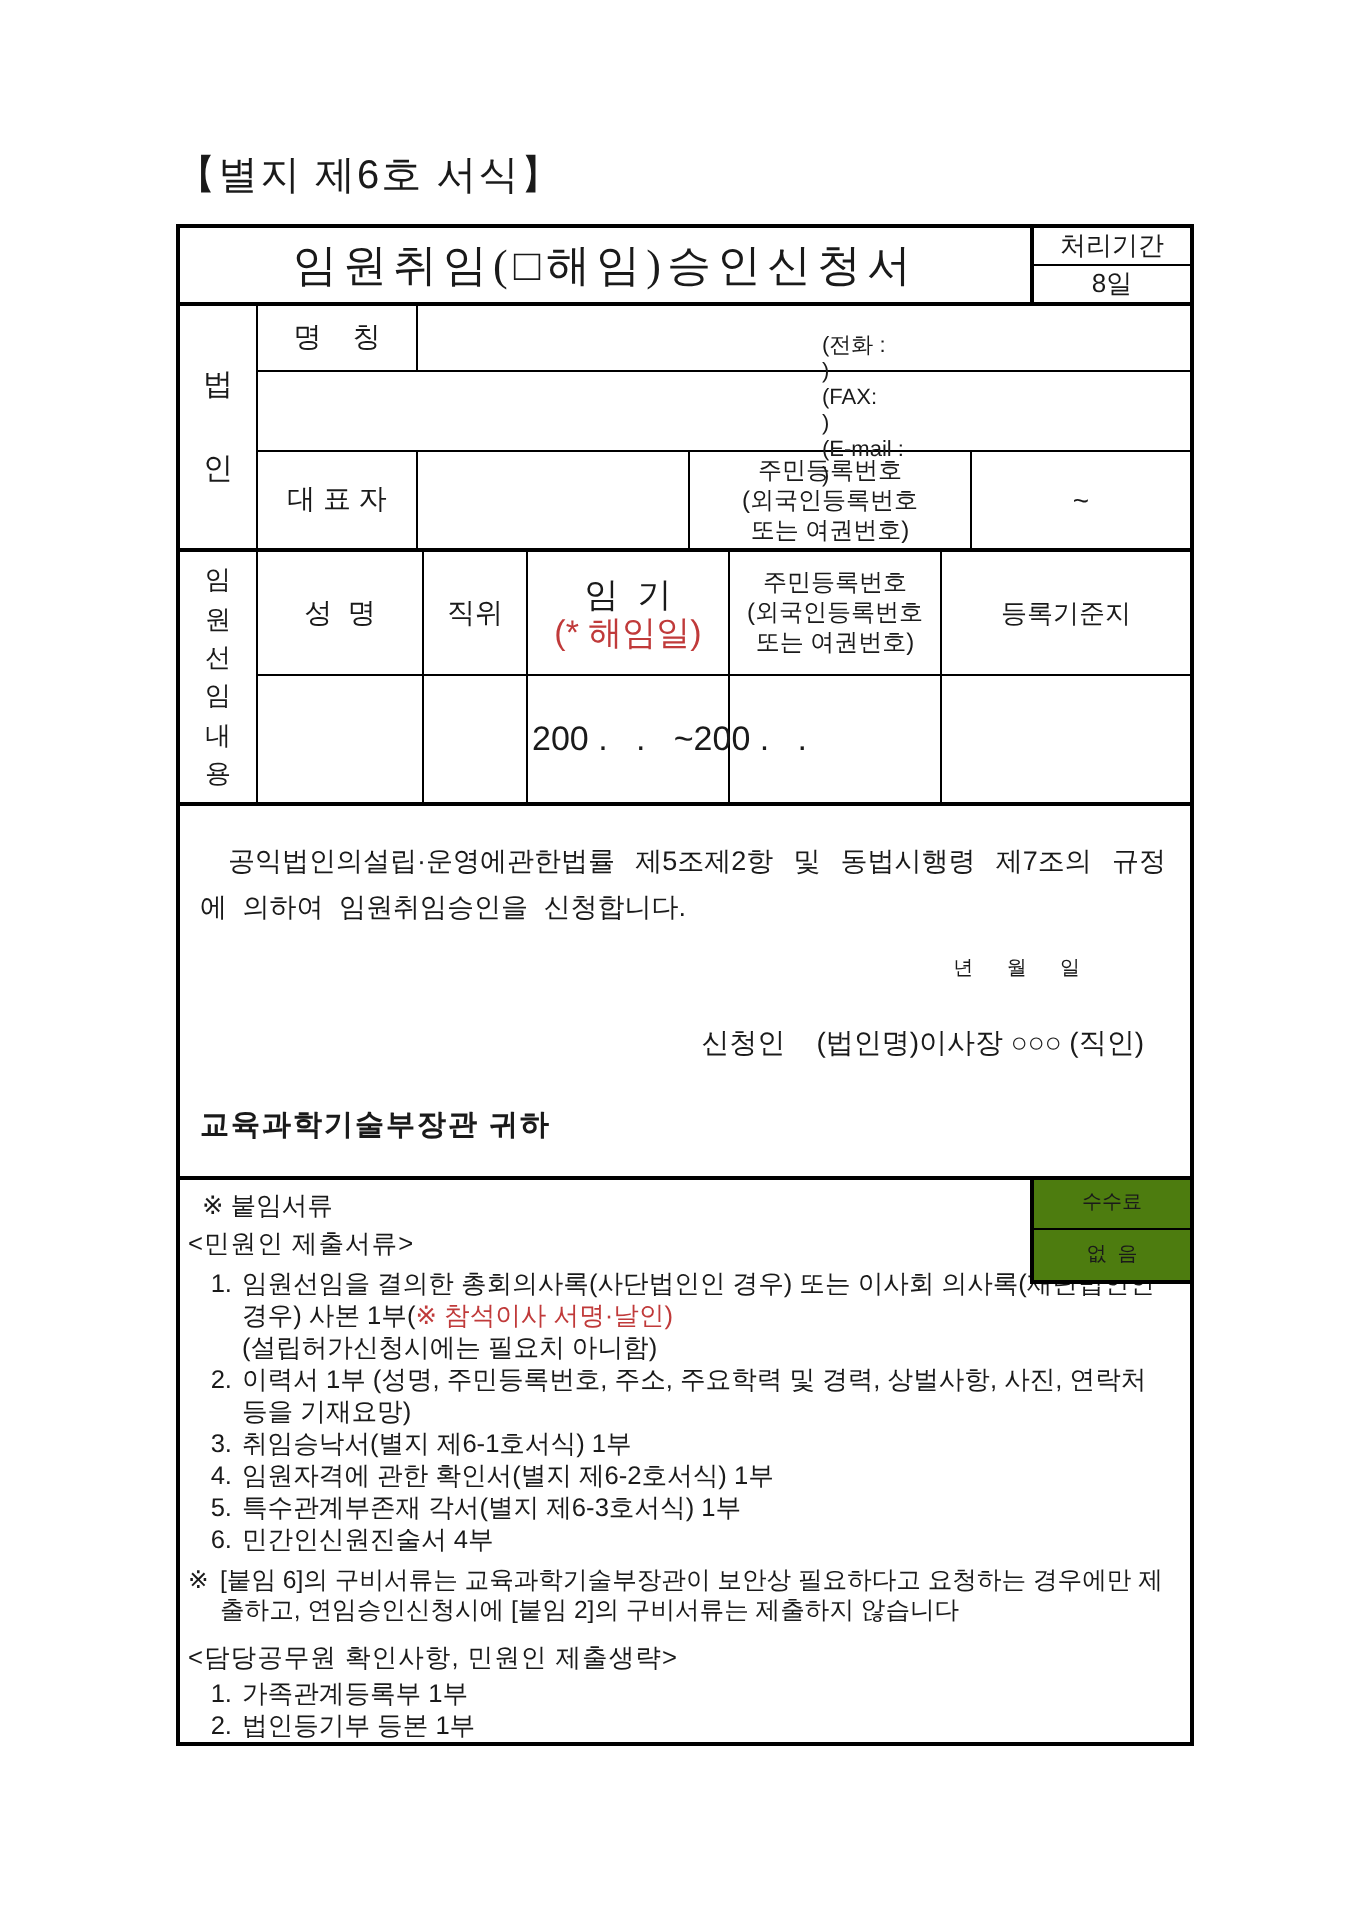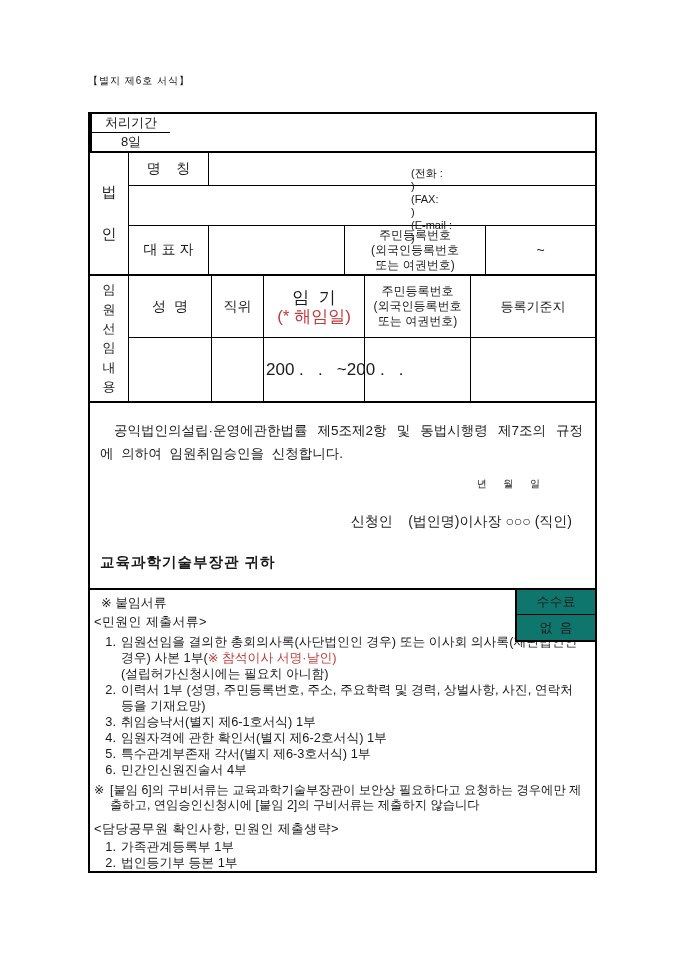--- a/index.html
+++ b/index.html
@@ -1,21 +1,21 @@
 <!DOCTYPE html>
 <html><head>
 <meta charset="utf-8">
 <style>
   html,body{margin:0;padding:0;}
   body{width:680px;height:962px;background:#ffffff;font-family:"Liberation Sans","DejaVu Sans",sans-serif;color:#1a1a1a;}
   .page{position:relative;width:680px;height:962px;background:#fff;overflow:hidden;}
   .pre{white-space:pre;}
   .red{color:#c03a3a;}
 
-  .form-ref{position:absolute;left:88px;top:74px;font-size:10px;letter-spacing:1px;}
+  .form-ref{position:absolute;left:88px;top:74px;font-size:20px;letter-spacing:1px;}
 
   .form-table{position:absolute;left:88px;top:112px;width:509px;height:761px;border:2px solid #000;box-sizing:border-box;display:flex;flex-direction:column;}
   .form-table *{box-sizing:border-box;}
 
   
   .title-row{height:39px;display:flex;border-bottom:2px solid #000;}
   .title-cell{flex:1;display:flex;align-items:center;justify-content:center;font-size:22px;letter-spacing:3px;font-family:"Liberation Serif","DejaVu Serif",serif;}
   .process-box{width:80px;border-left:2px solid #000;display:flex;flex-direction:column;font-size:13px;}
   .process-label{height:19px;display:flex;align-items:center;justify-content:center;border-bottom:1px solid #000;}
   .process-value{flex:1;display:flex;align-items:center;justify-content:center;}
@@ -54,21 +54,21 @@
 
   
   .decl-section{height:191px;border-bottom:2px solid #000;position:relative;font-size:13.5px;}
   .decl-body{margin:16px 12px 0 10px;line-height:23px;text-indent:14px;word-spacing:4px;text-align:justify;}
   .decl-date{position:absolute;right:55px;top:74px;font-size:10px;white-space:pre;}
   .decl-applicant{position:absolute;right:23px;top:110px;font-size:14px;white-space:pre;}
   .decl-recipient{position:absolute;left:10px;top:150px;font-size:14.5px;letter-spacing:1px;font-weight:bold;}
 
   
   .att-section{flex:1;position:relative;font-size:12.8px;line-height:16px;}
-  .fee-box{position:absolute;right:0;top:0;width:80px;border-left:2px solid #000;border-bottom:2px solid #000;background:#0f766e;font-size:13px;}
+  .fee-box{position:absolute;right:0;top:0;width:80px;border-left:2px solid #000;border-bottom:2px solid #000;background:#4d7c0f;font-size:10px;}
   .fee-label{height:25px;display:flex;align-items:center;justify-content:center;border-bottom:1px solid #000;}
   .fee-value{height:25px;display:flex;align-items:center;justify-content:center;white-space:pre;}
   .att-content{padding:5px 8px 0 4px;}
   .att-heading{padding-left:7px;margin-bottom:3px;}
   .sub-heading{margin-bottom:4px;letter-spacing:0.5px;}
   .att-item{display:flex;}
   .item-num{width:22px;text-align:right;flex:0 0 22px;}
   .item-text{flex:1;padding-left:5px;}
   .item-sub{display:block;}
   .att-note{display:flex;margin-top:5px;font-size:12.3px;line-height:15px;}
@@ -80,20 +80,21 @@
 </head>
 <body>
 
 <div class="page">
 
   <div class="form-ref">【별지 제6호 서식】</div>
 
   <div class="form-table">
 
     <div class="title-row">
+      <div class="title-cell">임원취임(□해임)승인신청서</div>
       <div class="process-box">
         <div class="process-label">처리기간</div>
         <div class="process-value">8일</div>
       </div>
     </div>
 
     <div class="corp-section">
       <div class="vlabel">
         <span>법</span>
         <span>인</span>

